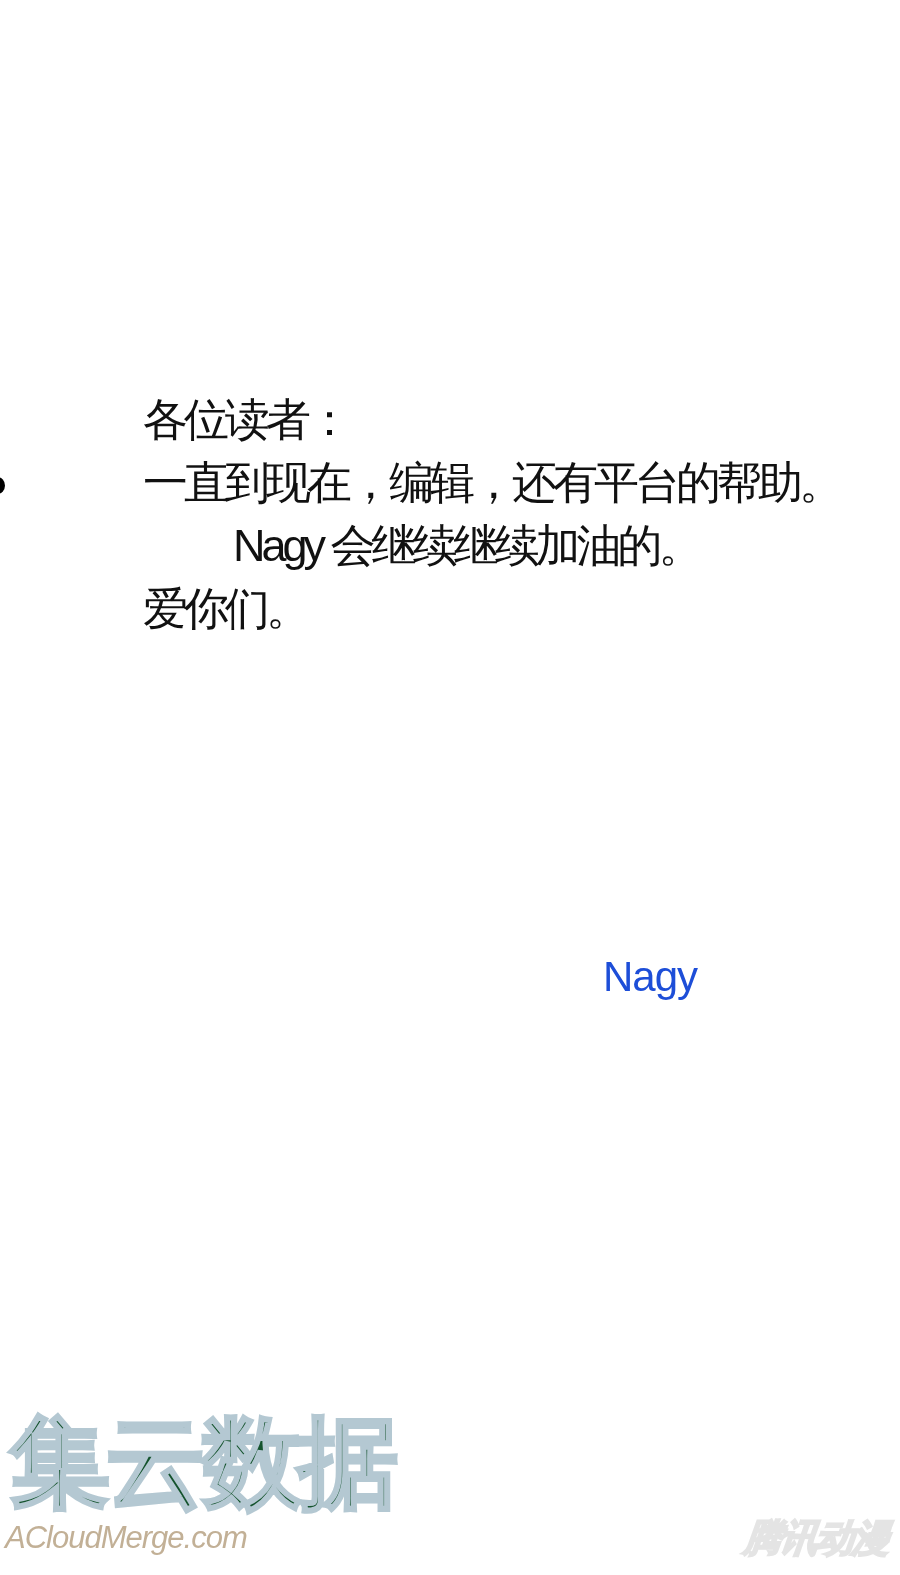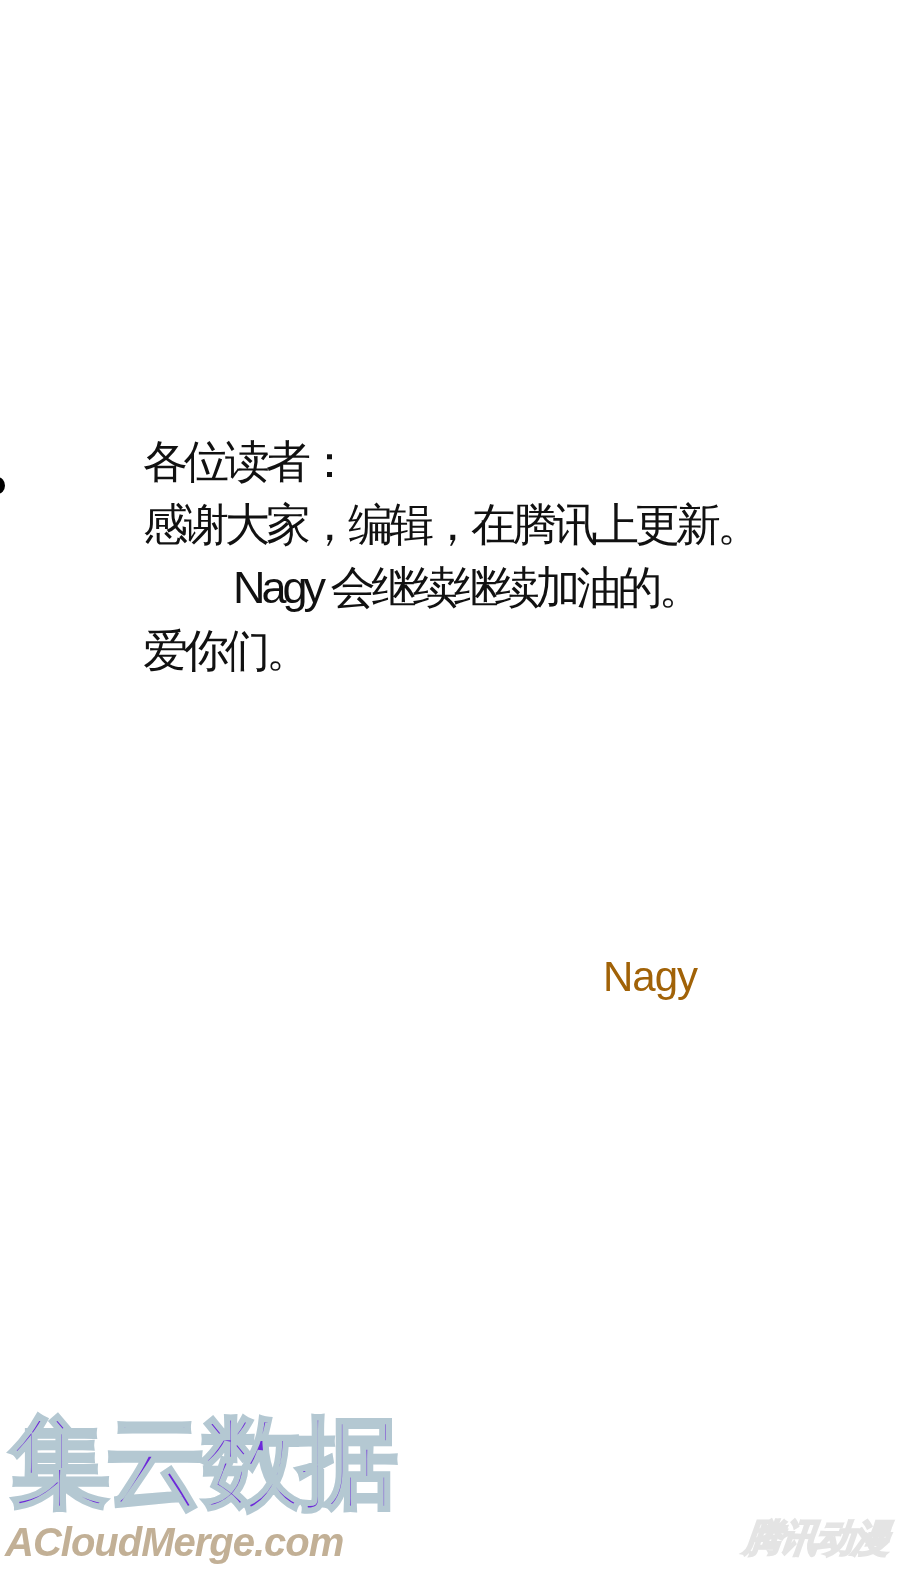--- a/index.html
+++ b/index.html
@@ -20,67 +20,66 @@
   
   .note {
     position: absolute;
     left: 143px;
     top: 388px;
     width: 720px;
     font-size: 45px;
     font-weight: 500;
     letter-spacing: -4px;
     color: #111111;
-    margin-top: 42px;
   }
   .note .line {
     height: 63px;
     display: flex;
     align-items: center;
     white-space: pre;
   }
   .note .ind-bracket { padding-left: 66px; }  
   .note .ind-para    { padding-left: 90px; }  
 
   
   .signature {
     position: absolute;
     left: 603px;
     top: 947px;
     font-size: 42px;
     font-weight: 500;
     letter-spacing: -1px;
-    color: #a16207;
+    color: #1d4ed8;
   }
   .signature .line {
     height: 60px;
     display: flex;
     align-items: center;
     white-space: pre;
   }
 
   
   .wm-name {
     position: absolute;
     left: 10px;
     top: 1412px;
     font-size: 100px;
     font-weight: bold;
     line-height: 1;
     letter-spacing: -4px;
-    color: #6d28d9;
+    color: #14532d;
     -webkit-text-stroke: 3px #b4c8d2;
     white-space: pre;
   }
   .wm-url {
     position: absolute;
     left: 5px;
     top: 1522px;
-    font-size: 40px;
-    font-weight: bold;
+    font-size: 31px;
+    font-weight: normal;
     font-style: italic;
     line-height: 1;
     letter-spacing: -1px;
     color: #c2b096;
     text-shadow: 0 0 2px #ffffff;
     white-space: pre;
   }
 
   
   .platform-logo {
@@ -111,21 +110,21 @@
 </style>
 </head>
 <body>
 
 <div class="page">
 
   <div class="edge-artifact"></div>
 
   <div class="note">
     <div class="line">各位读者：</div>
-    <div class="line">感谢大家，编辑，在腾讯上更新。</div>
+    <div class="line">一直到现在，编辑，还有平台的帮助。</div>
     <div class="line ind-para">Nagy 会继续继续加油的。</div>
     <div class="line">爱你们。</div>
   </div>
 
   <div class="signature">
     <div class="line">Nagy</div>
   </div>
 
   <div class="wm-name">集云数据</div>
   <div class="wm-url">ACloudMerge.com</div>

